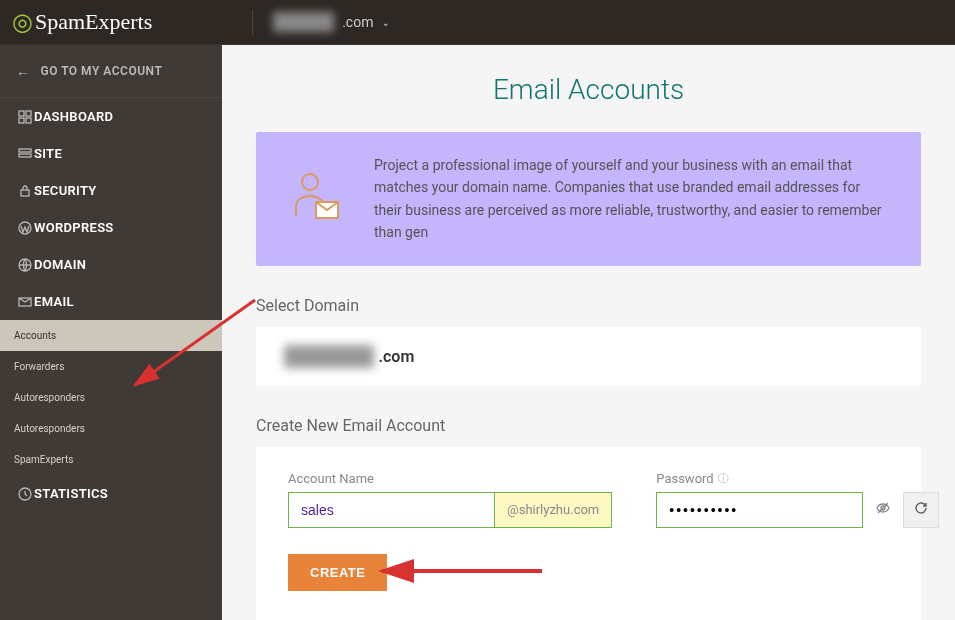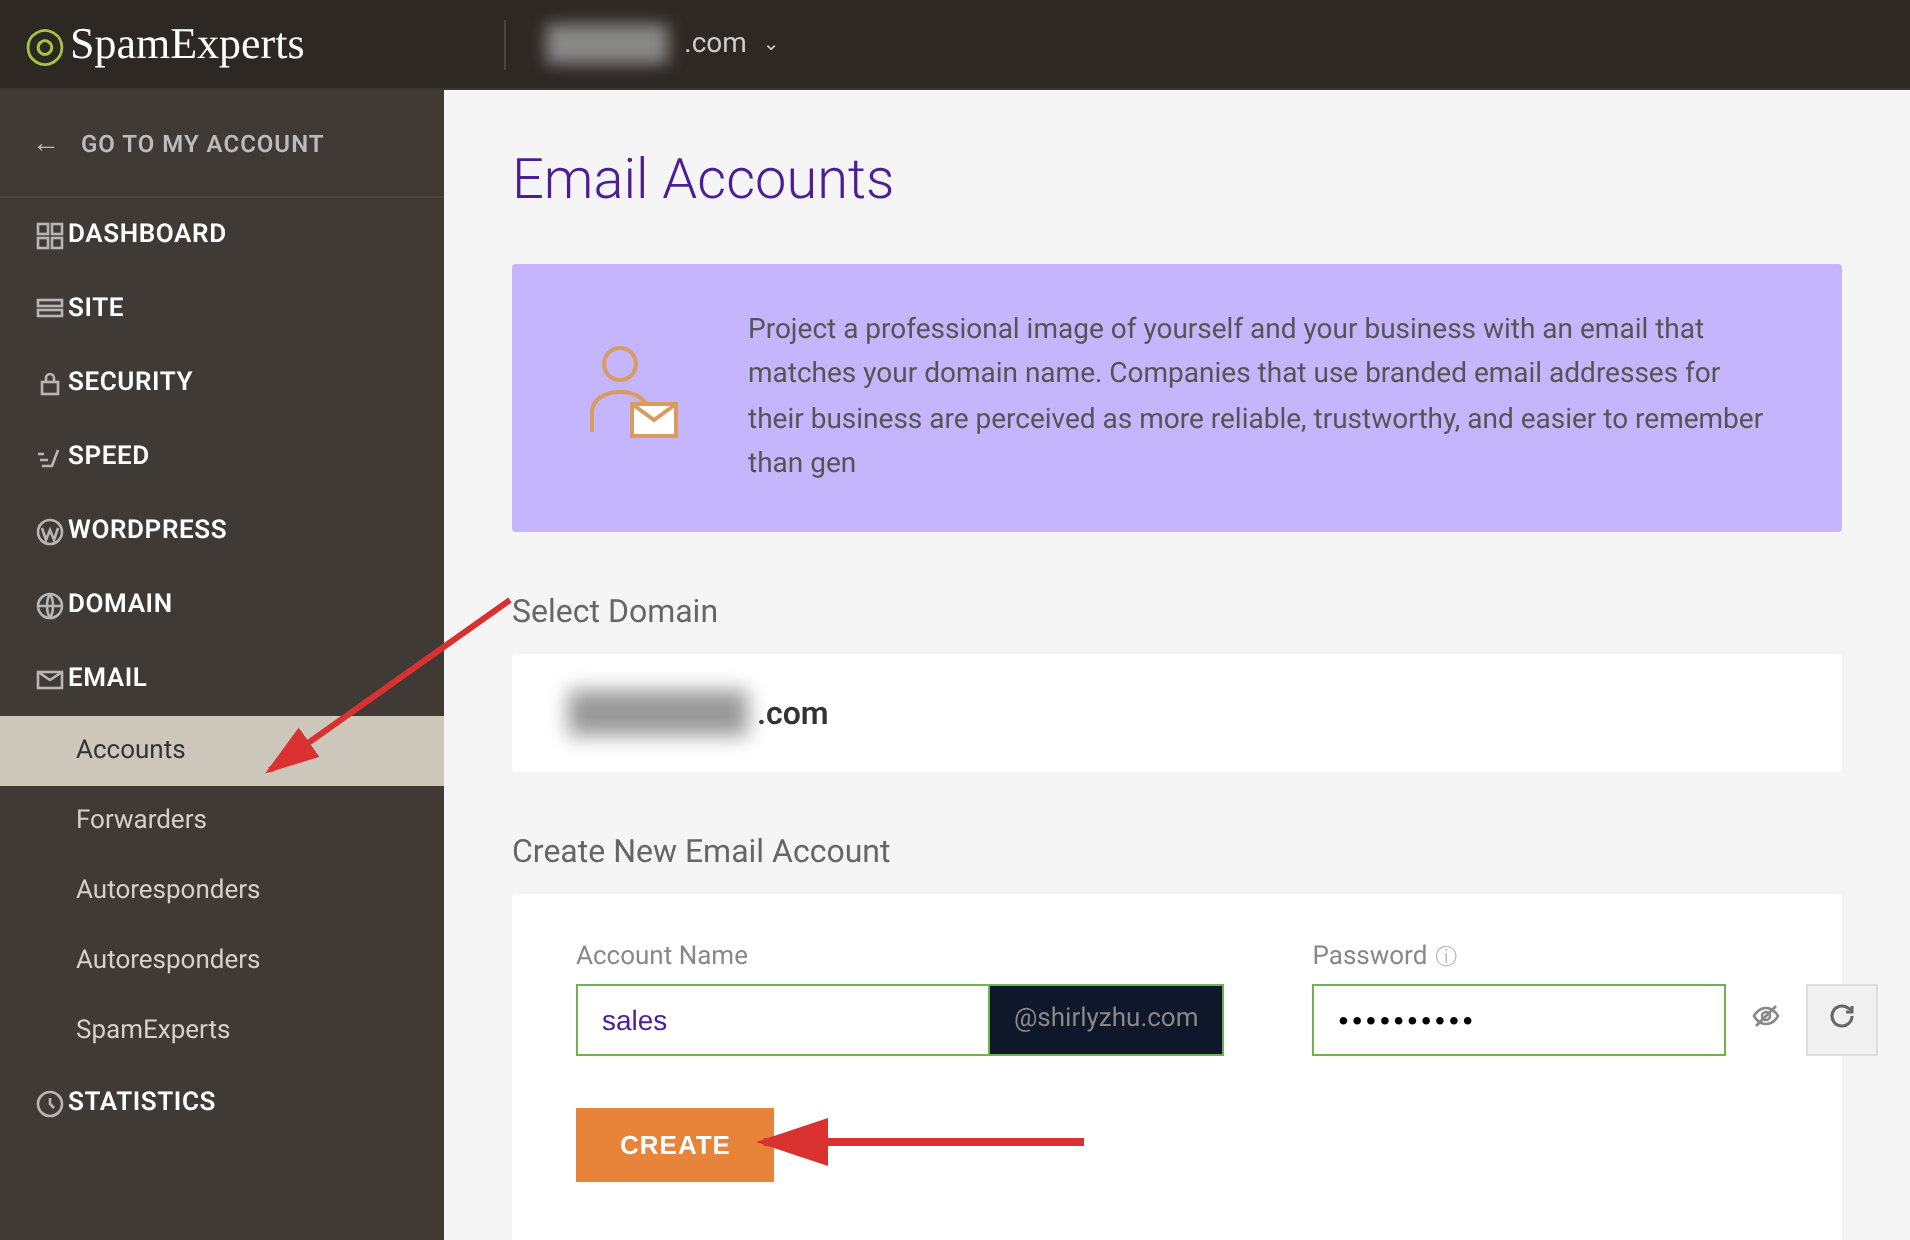--- a/index.html
+++ b/index.html
@@ -11,39 +11,39 @@
     .top-divider { width: 1px; height: 25px; background: #4a4540; margin: 0 20px 0 100px; }
     .domain-selector { color: #ccc; font-size: 14px; display: flex; align-items: center; gap: 8px; cursor: pointer; }
     .domain-selector .blur { filter: blur(4px); background: #888; color: transparent; padding: 2px 20px; border-radius: 2px; }
     .chevron { font-size: 10px; }
     .main { display: flex; flex: 1; overflow: hidden; }
     .sidebar { width: 222px; background: #403a36; color: #ccc; overflow-y: auto; }
     .back-link { padding: 18px 16px; font-size: 12px; font-weight: 600; letter-spacing: 0.5px; color: #bbb; cursor: pointer; border-bottom: 1px solid #4a4540; display: flex; align-items: center; gap: 10px; }
     .back-arrow { font-size: 14px; }
     .nav-item { padding: 11px 16px; font-size: 13px; font-weight: 600; color: #fff; cursor: pointer; display: flex; align-items: center; gap: 0; text-transform: uppercase; letter-spacing: 0.3px; }
     .nav-icon { width: 18px; display: inline-flex; justify-content: center; font-size: 14px; opacity: 0.85; }
-    .nav-subitem { padding: 10px 16px 10px 38px; font-size: 13px; color: #d5d0ca; cursor: pointer; }
+    .nav-subitem { padding: 10px 16px 10px 14px; font-size: 10px; color: #d5d0ca; cursor: pointer; }
     .nav-subitem.active { background: #cdc6ba; color: #333; }
     .content { flex: 1; background: #f5f5f5; overflow-y: auto; padding: 28px 34px 40px 34px; }
-    .page-title { font-size: 28px; font-weight: 300; color: #4c1d95; margin-bottom: 26px; }
+    .page-title { font-size: 28px; font-weight: 300; color: #0f766e; margin-bottom: 26px; text-align: center; }
     .info-card { background: #c4b5fd; border-radius: 2px; padding: 22px 30px; display: flex; align-items: center; gap: 30px; margin-bottom: 30px; }
     .info-icon { flex-shrink: 0; }
     .info-text { font-size: 14px; color: #555; line-height: 1.6; }
     .section-label { font-size: 16px; color: #666; margin-bottom: 12px; font-weight: 400; }
     .domain-box { background: #fff; border-radius: 2px; padding: 20px 28px; margin-bottom: 30px; }
     .domain-box .blur { filter: blur(5px); background: #999; color: transparent; padding: 2px 25px; border-radius: 2px; }
     .domain-text { font-size: 16px; font-weight: 600; color: #333; }
     .create-card { background: #fff; border-radius: 2px; padding: 24px 32px 32px; }
     .form-row { display: flex; gap: 44px; margin-bottom: 26px; }
     .form-group { flex: 1; }
     .field-label { font-size: 13px; color: #888; margin-bottom: 6px; display: flex; align-items: center; gap: 4px; }
     .info-small { font-size: 11px; opacity: 0.6; }
     .input-wrap { display: flex; align-items: stretch; }
     .input-field { flex: 1; border: 1px solid #6db24f; padding: 9px 12px; font-size: 14px; color: #4c1d95; outline: none; }
-    .input-suffix { background: #0f172a; border: 1px solid #6db24f; border-left: none; padding: 9px 12px; font-size: 13px; color: #888; }
+    .input-suffix { background: #fef9c3; border: 1px solid #6db24f; border-left: none; padding: 9px 12px; font-size: 13px; color: #888; }
     .pwd-wrap { display: flex; gap: 6px; align-items: stretch; }
     .pwd-input { flex: 1; border: 1px solid #6db24f; padding: 9px 12px; font-size: 14px; outline: none; letter-spacing: 2px; }
     .icon-btn { background: none; border: none; cursor: pointer; color: #888; font-size: 14px; padding: 0 6px; }
     .refresh-btn, .copy-btn { background: #f0f0f0; border: 1px solid #ddd; padding: 6px 10px; font-size: 12px; cursor: pointer; color: #555; }
     .create-btn { background: #e8833a; color: #fff; border: none; padding: 11px 22px; font-size: 13px; font-weight: 700; letter-spacing: 0.5px; cursor: pointer; }
     .arrow-annotation { position: absolute; pointer-events: none; }
     .arrow1 { left: 125px; top: 295px; }
     .arrow2 { left: 372px; top: 556px; }
   </style>
 </head>
@@ -90,28 +90,20 @@
         <span>SITE</span>
       </div>
       <div class="nav-item">
         <span class="nav-icon">
           <svg width="14" height="14" viewBox="0 0 14 14" fill="none" stroke="#ccc" stroke-width="1.3">
               <rect x="3" y="6" width="8" height="6"></rect>
               <path d="M5 6V4a2 2 0 0 1 4 0v2"></path>
             </svg>
         </span>
         <span>SECURITY</span>
-      </div>
-      <div class="nav-item">
-        <span class="nav-icon">
-          <svg width="14" height="14" viewBox="0 0 14 14" fill="none" stroke="#ccc" stroke-width="1.3">
-              <path d="M2 8h4M1 5h3M3 11h5l3-8"></path>
-            </svg>
-        </span>
-        <span>SPEED</span>
       </div>
       <div class="nav-item">
         <span class="nav-icon">
           <svg width="14" height="14" viewBox="0 0 14 14" fill="none" stroke="#ccc" stroke-width="1.3">
               <circle cx="7" cy="7" r="6"></circle>
               <path d="M3 5l2 6 2-5 2 5 2-6"></path>
             </svg>
         </span>
         <span>WORDPRESS</span>
       </div>

